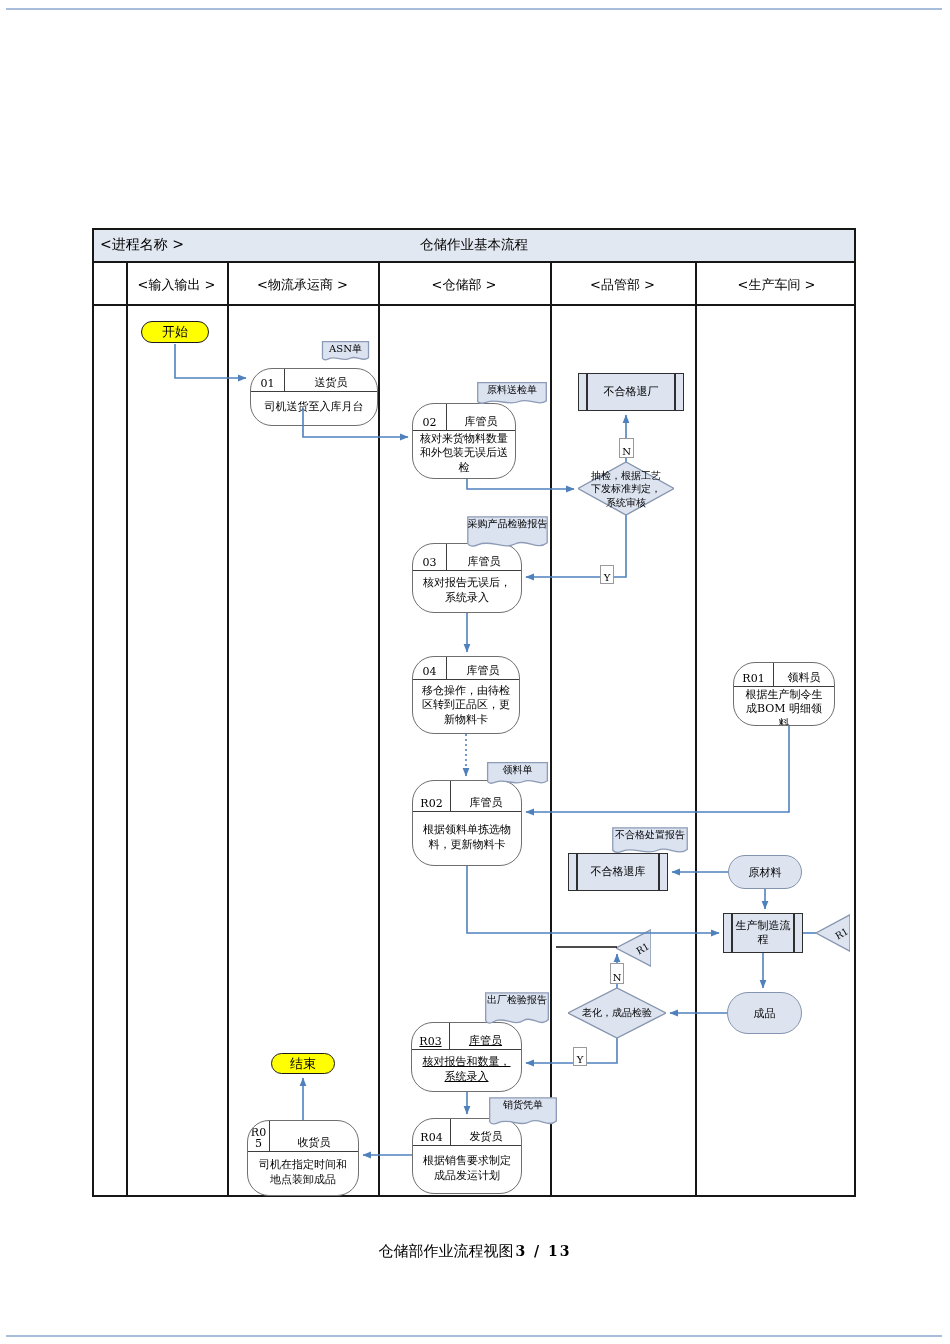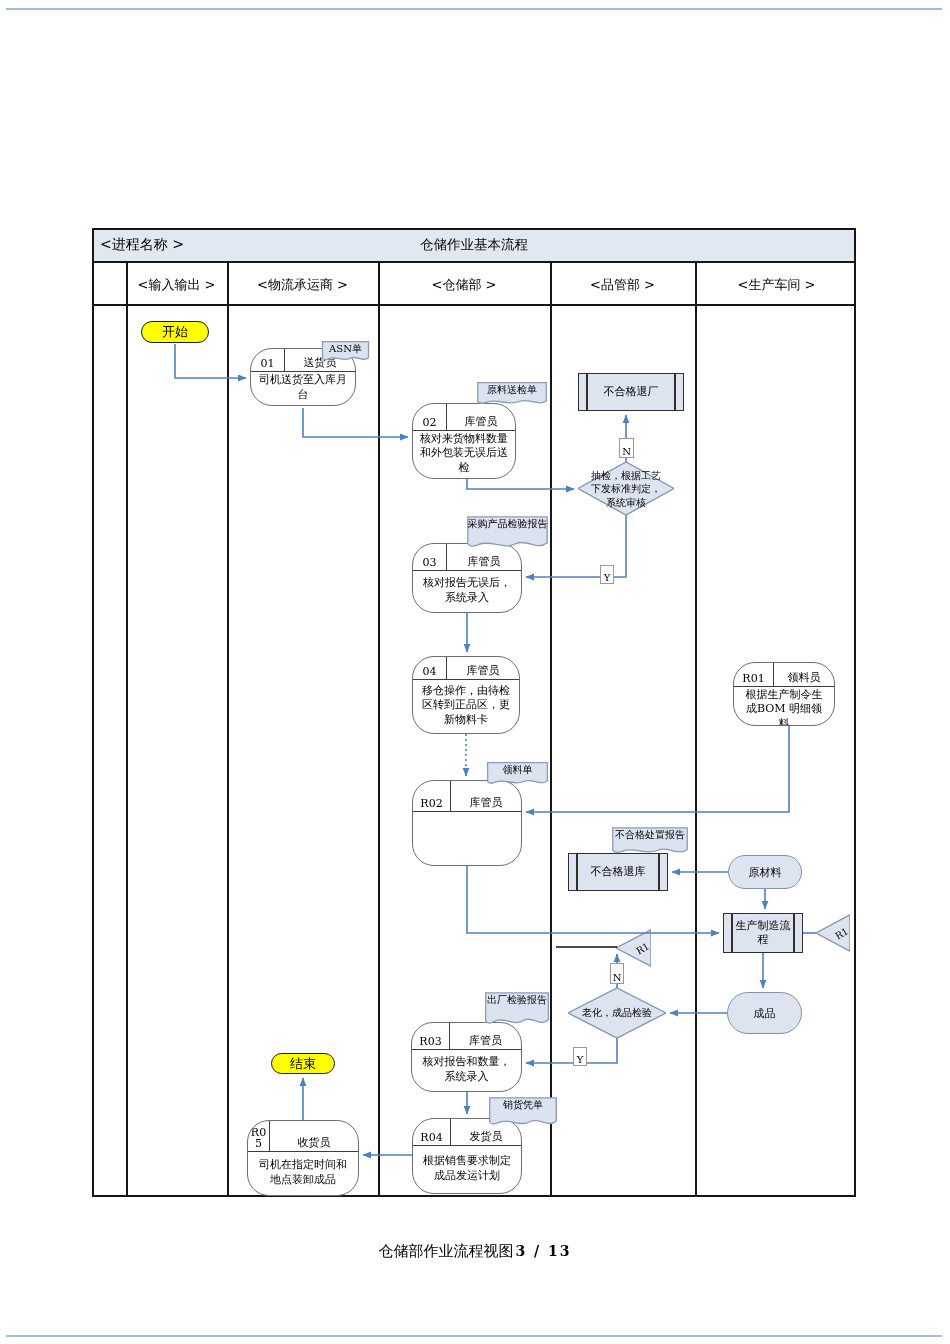--- a/index.html
+++ b/index.html
@@ -93,21 +93,21 @@
   <div class="lane-label" style="left:550px;width:145px;">&lt;品管部 &gt;</div>
   <div class="lane-label" style="left:695px;width:163px;">&lt;生产车间 &gt;</div>
 
   <div class="term" style="left:141px;top:321px;width:68px;height:22px;">
     <span>开始</span>
   </div>
   <div class="term" style="left:271px;top:1053px;width:64px;height:21px;">
     <span>结束</span>
   </div>
 
-  <div class="proc" style="left:250px;top:348px;width:106px;height:58px;">
+  <div class="proc" style="left:250px;top:368px;width:128px;height:58px;">
     <div class="proc-head">
       <span class="proc-id">01</span>
       <span class="proc-role">送货员</span>
     </div>
     <div class="proc-body">司机送货至入库月台</div>
   </div>
 
   <div class="proc" style="left:412px;top:403px;width:104px;height:76px;--hh:26px;">
     <div class="proc-head">
       <span class="proc-id">02</span>
@@ -138,23 +138,24 @@
       <span class="proc-role">领料员</span>
     </div>
     <div class="proc-body">根据生产制令生成BOM 明细领料</div>
   </div>
 
   <div class="proc" style="left:412px;top:780px;width:110px;height:86px;--hh:30px;">
     <div class="proc-head">
       <span class="proc-id" style="width:38px;">R02</span>
       <span class="proc-role">库管员</span>
     </div>
-  </div>
-
-  <div class="proc" style="left:411px;top:1022px;width:111px;height:70px;--hh:26px;">
+    <div class="proc-body">根据领料单拣选物料，更新物料卡</div>
+  </div>
+
+  <div class="proc" style="left:411px;top:1022px;width:111px;height:70px;text-decoration:underline;--hh:26px;">
     <div class="proc-head">
       <span class="proc-id" style="width:38px;">R03</span>
       <span class="proc-role">库管员</span>
     </div>
     <div class="proc-body">核对报告和数量，系统录入</div>
   </div>
 
   <div class="proc" style="left:412px;top:1118px;width:110px;height:76px;--hh:26px;">
     <div class="proc-head">
       <span class="proc-id" style="width:38px;">R04</span>

